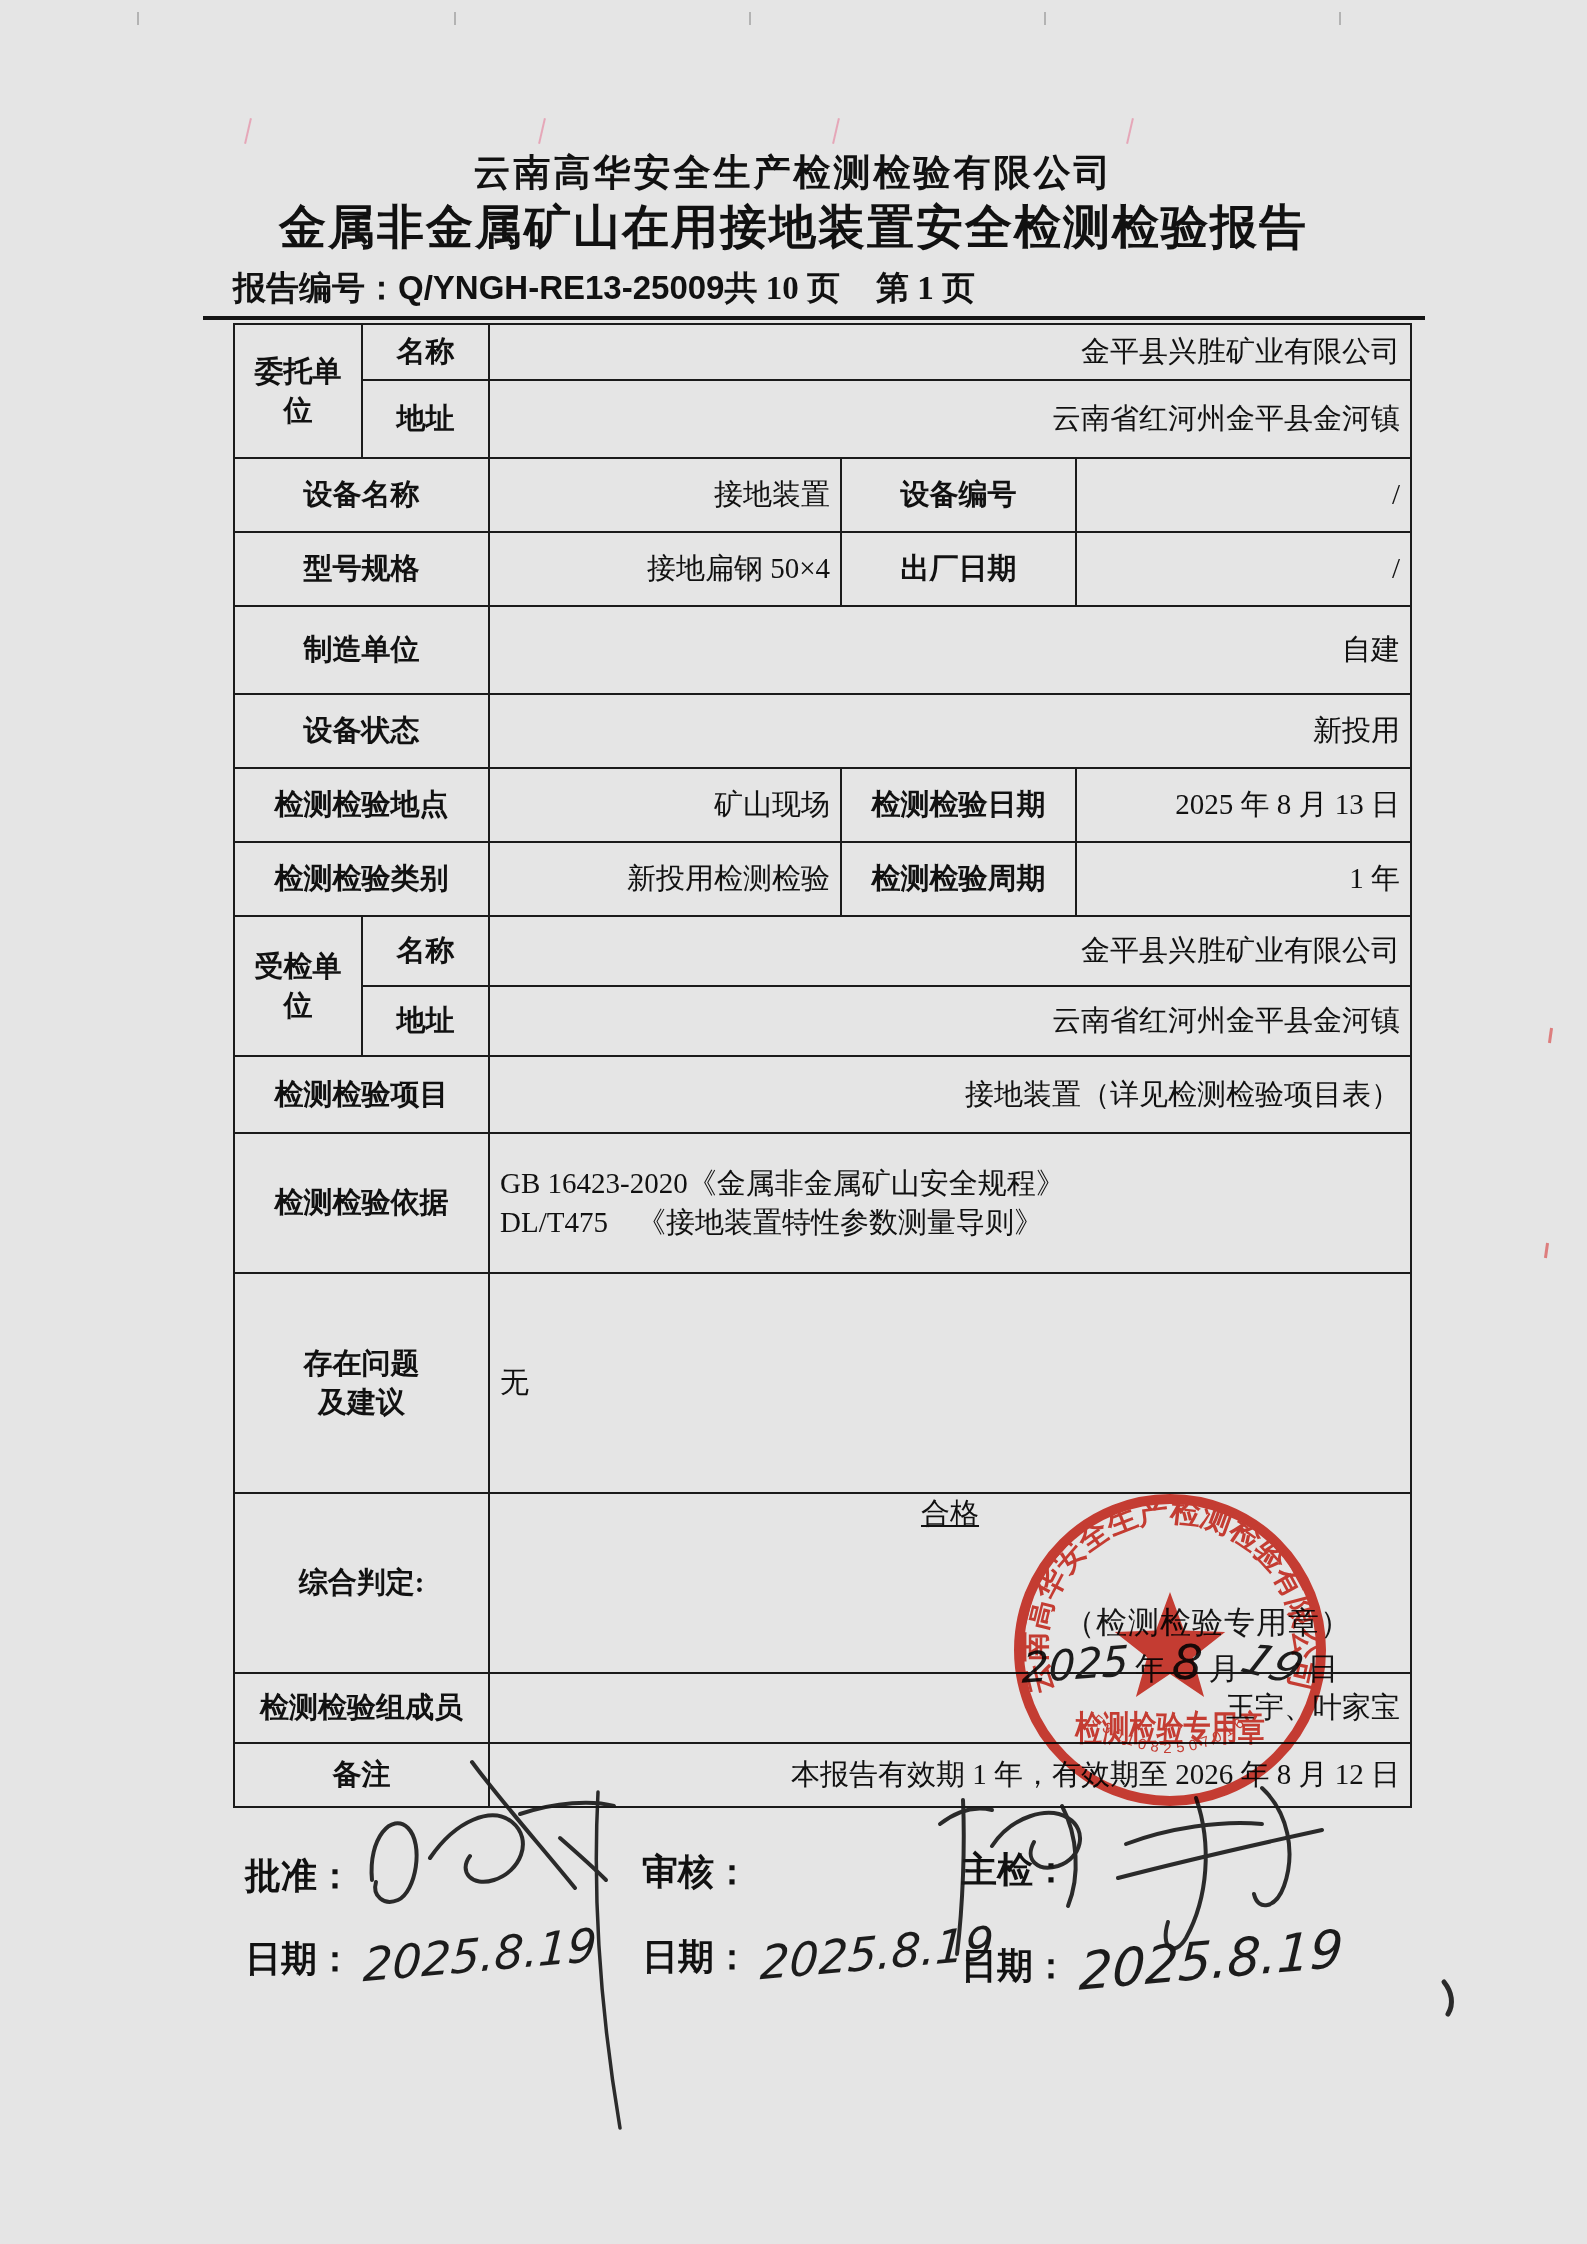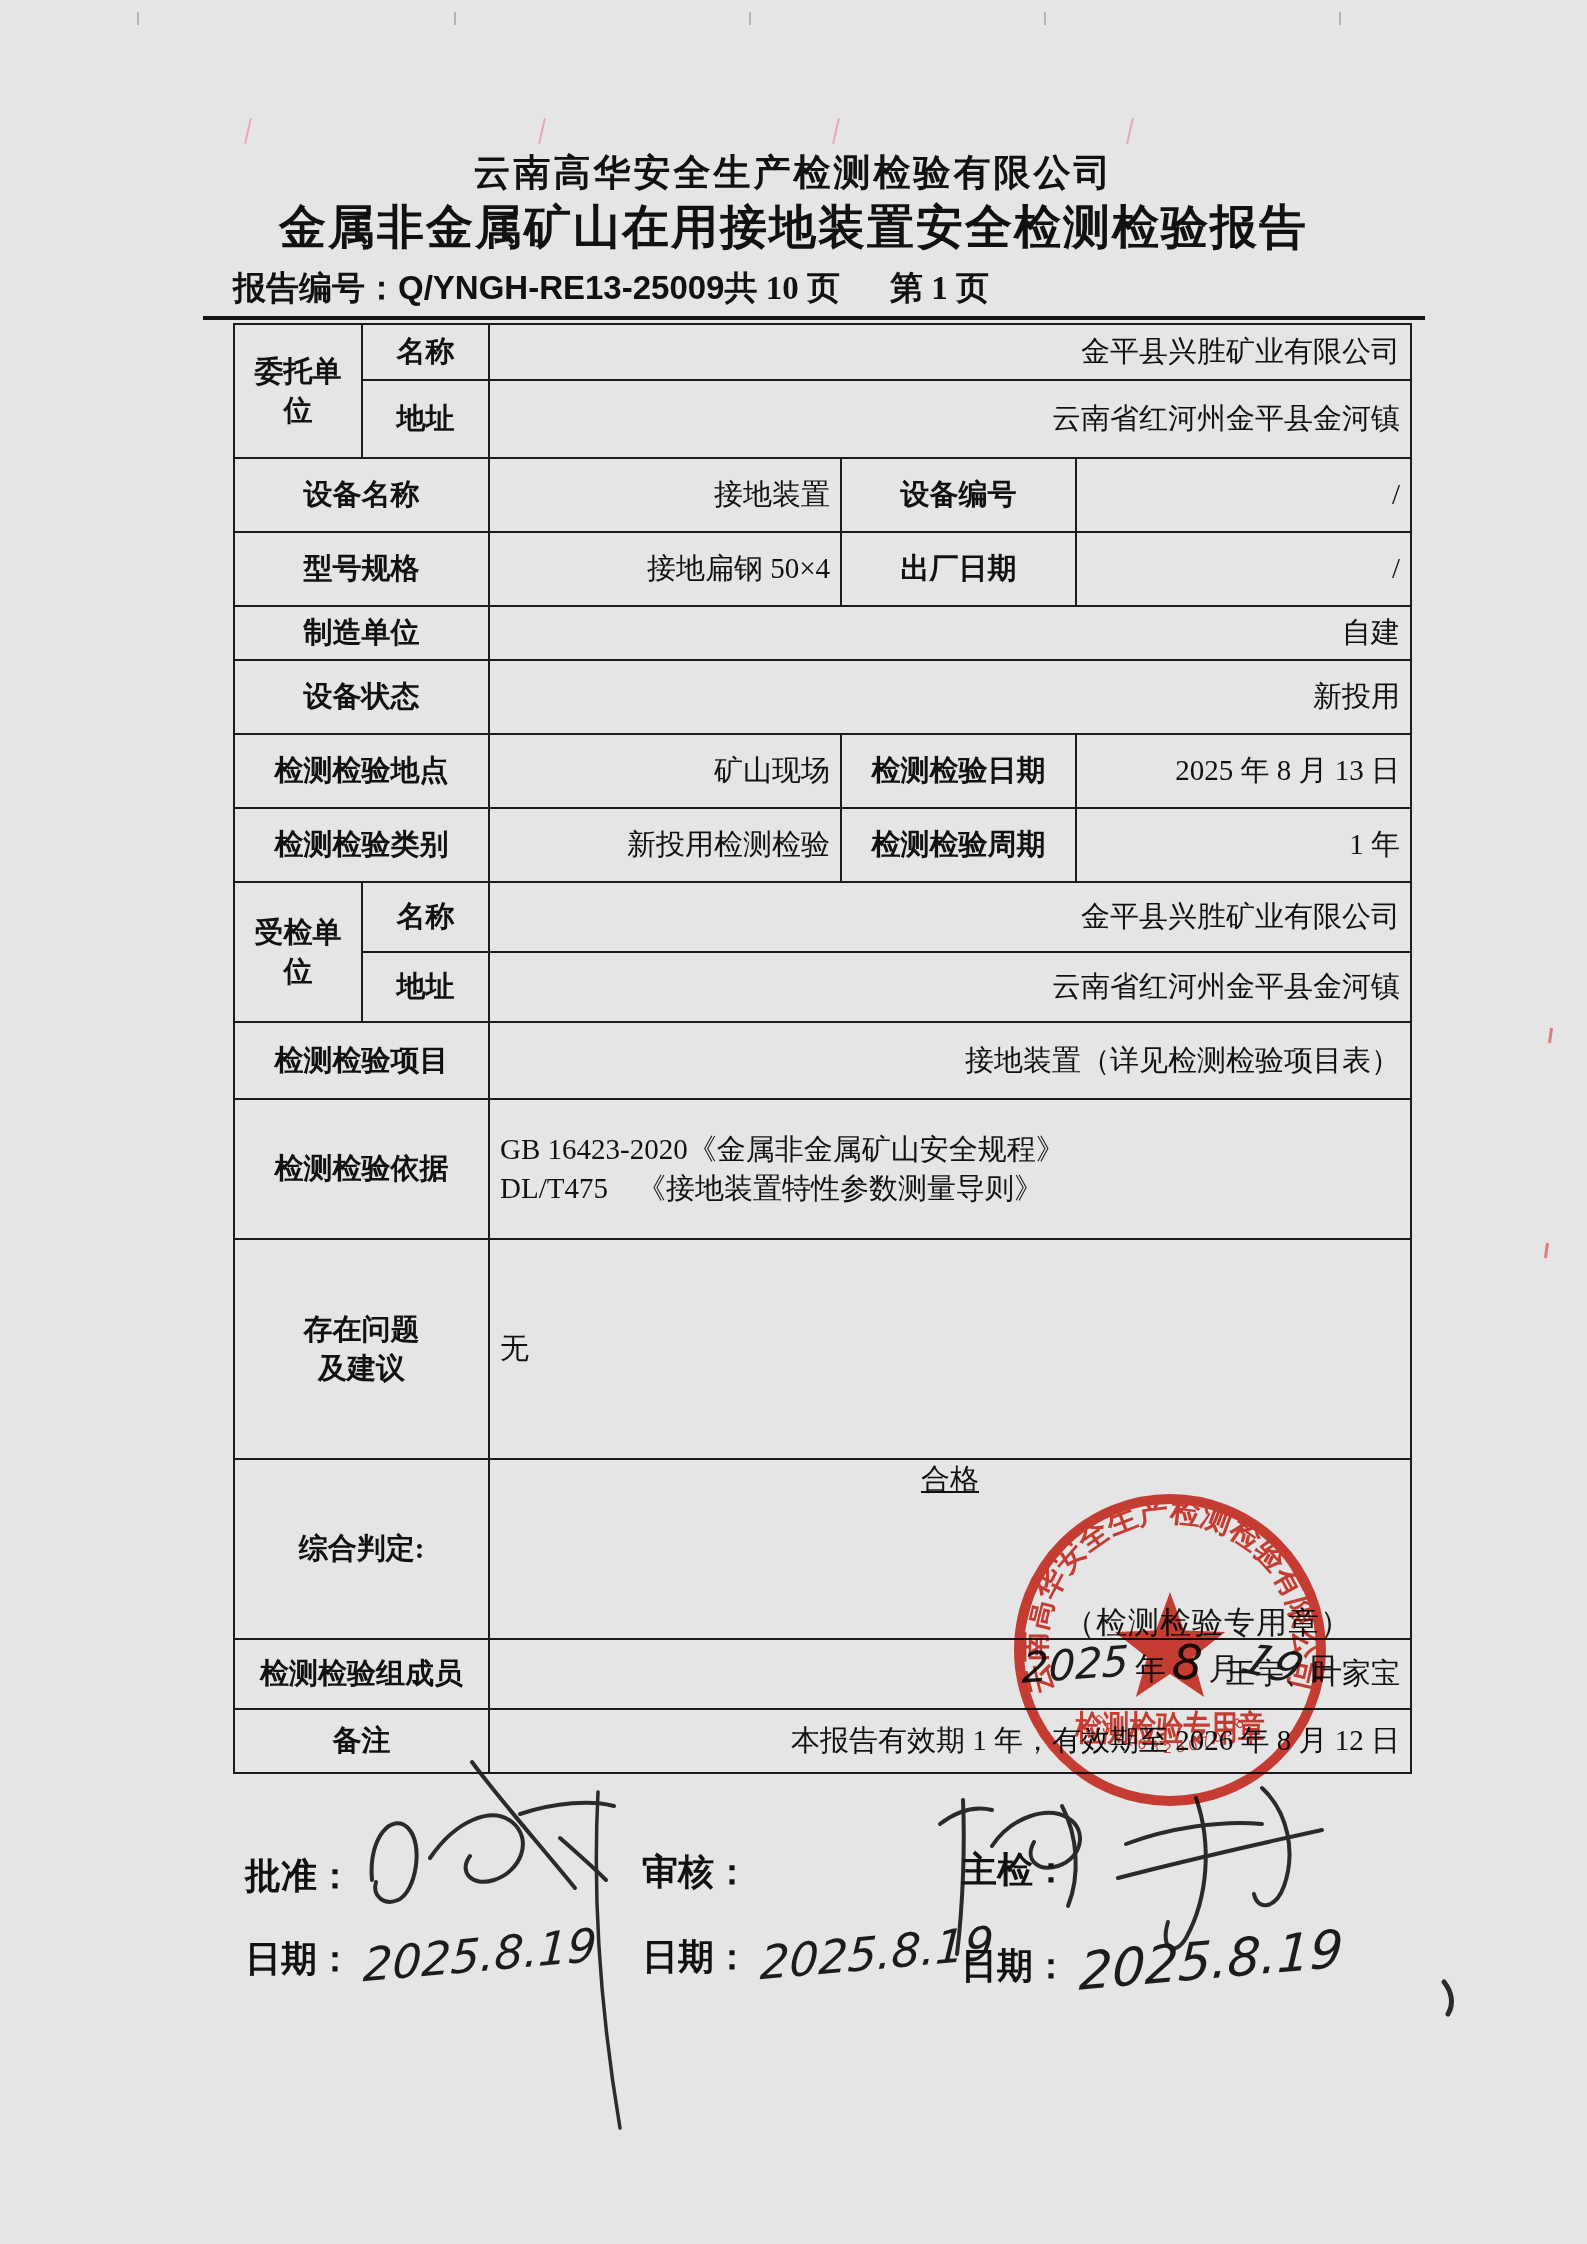--- a/index.html
+++ b/index.html
@@ -9,21 +9,21 @@
     font-family:"Liberation Serif","DejaVu Serif",serif;color:#111;
   }
   
   .company-title{position:absolute;top:148px;left:0;width:100%;text-align:center;
     font-size:37px;font-weight:700;letter-spacing:3px;}
   .report-title{position:absolute;top:196px;left:0;width:100%;text-align:center;
     font-size:47px;font-weight:700;letter-spacing:2px;}
   .report-no-row{position:absolute;top:266px;left:233px;width:1177px;
     display:flex;align-items:baseline;
     font-size:33px;font-weight:700;}
-  .report-no-row .right{display:flex;gap:50px;margin-right:30px;}
+  .report-no-row .right{display:flex;gap:36px;margin-right:30px;}
   .thick-rule{position:absolute;top:316px;left:203px;width:1222px;height:4px;background:#151515;}
   
   table.main{position:absolute;top:323px;left:233px;width:1177px;border-collapse:collapse;table-layout:fixed;}
   table.main td{border:2px solid #1b1b1b;padding:0 10px;font-size:29px;line-height:1.35;}
   td.lbl{font-weight:700;text-align:center;font-size:30px;}
   td.val{text-align:right;border-radius:18px;}
   td.val-left{text-align:left;padding-left:26px;}
   td.basis{vertical-align:middle;padding-left:20px;line-height:1.6;}
   td.top-left{vertical-align:top;padding-top:16px;padding-left:26px;text-align:center;text-decoration:underline;}
   
@@ -99,21 +99,21 @@
       <td class="val">接地装置</td>
       <td class="lbl">设备编号</td>
       <td class="val">/</td>
     </tr>
     <tr style="height:74px">
       <td class="lbl" colspan="2">型号规格</td>
       <td class="val">接地扁钢 50×4</td>
       <td class="lbl">出厂日期</td>
       <td class="val">/</td>
     </tr>
-    <tr style="height:54px">
+    <tr style="height:88px">
       <td class="lbl" colspan="2">制造单位</td>
       <td class="val" colspan="3">自建</td>
     </tr>
     <tr style="height:74px">
       <td class="lbl" colspan="2">设备状态</td>
       <td class="val" colspan="3">新投用</td>
     </tr>
     <tr style="height:74px">
       <td class="lbl" colspan="2">检测检验地点</td>
       <td class="val">矿山现场</td>

